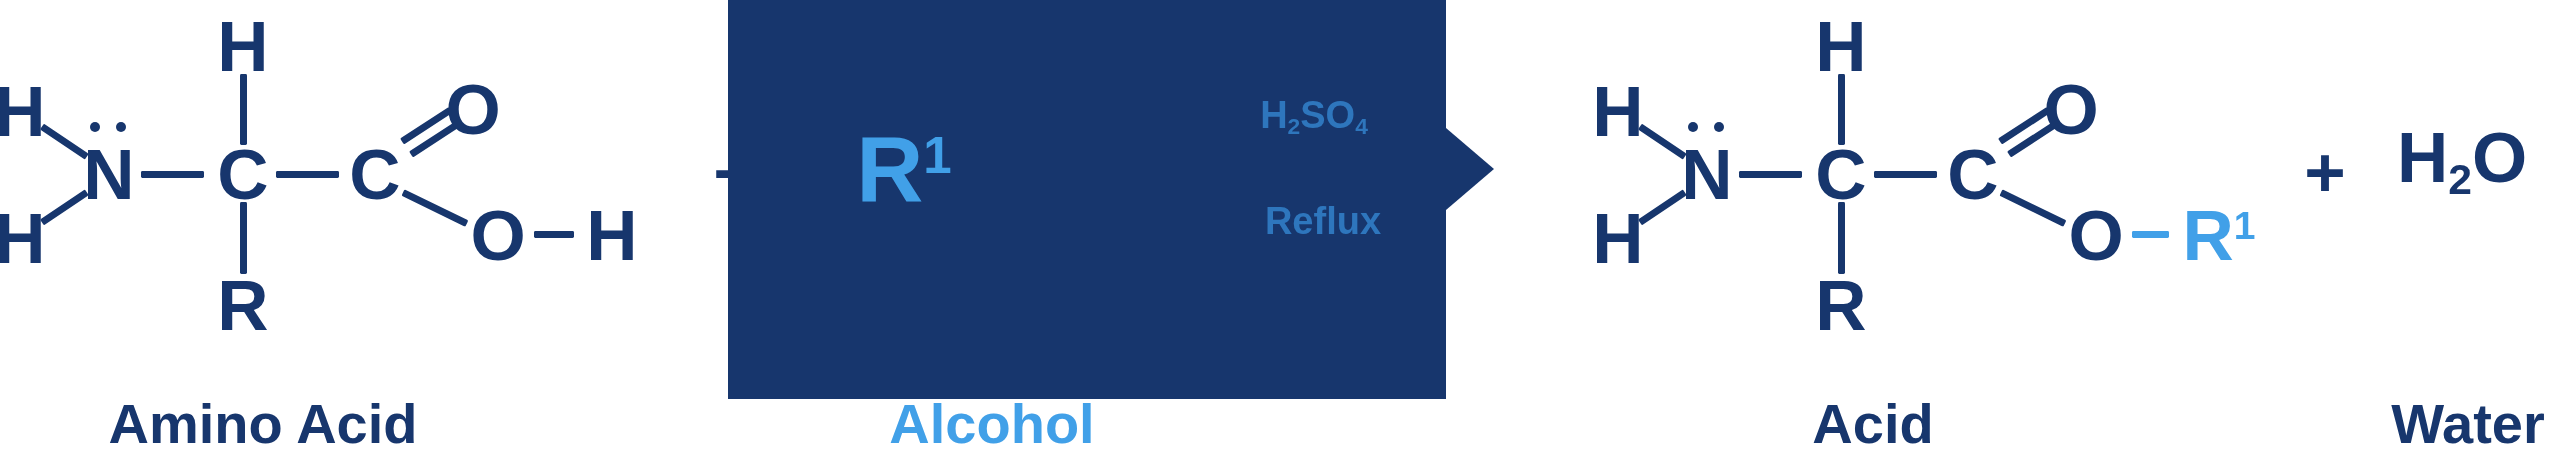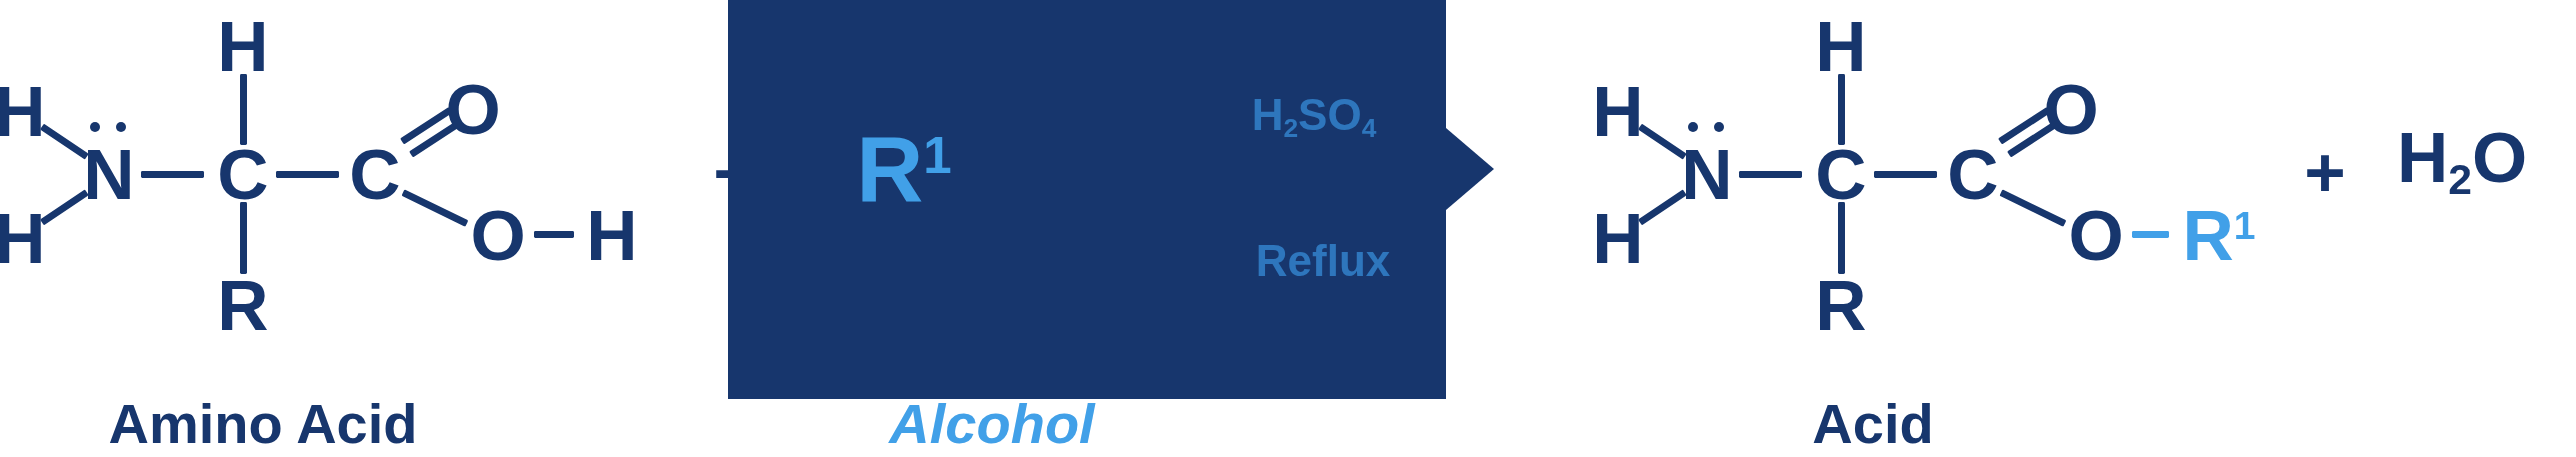--- a/index.html
+++ b/index.html
@@ -22,38 +22,38 @@
   }
   .bond {
     position:absolute; height:7px; background:var(--navy);
     transform-origin:left center; border-radius:1.4px;
   }
   .bond-accent { background:var(--light-blue); }
   .label {
     position:absolute; transform:translate(-50%,-50%);
     font-size:56px; line-height:1; color:var(--navy); white-space:nowrap;
   }
-  .label-accent { color:var(--light-blue);font-style:italic; }
+  .label-accent { color:var(--light-blue); }
   .plus {
     position:absolute; transform:translate(-50%,-50%);
     font-size:71px; line-height:1; color:var(--navy);
   }
   .box { position:absolute; left:728px; top:0; width:718px; height:399px; background:var(--navy); z-index:1; }
   .arrowhead {
     position:absolute; left:100%; top:128px; width:0; height:0;
     border-left:48px solid var(--navy);
     border-top:41px solid transparent; border-bottom:41px solid transparent;
   }
   .r1 {
     position:absolute; left:176px; top:169px; transform:translate(-50%,-50%);
     font-size:93px; line-height:1; color:var(--light-blue); white-space:nowrap;
   }
   .cond {
     position:absolute; transform:translate(-50%,-50%);
-    font-size:44px; line-height:1; color:var(--condition-blue); white-space:nowrap;
+    font-size:38px; line-height:1; color:var(--condition-blue); white-space:nowrap;
   }
   .formula {
     position:absolute; transform:translate(-50%,-50%);
     font-size:71px; line-height:1; color:var(--navy); white-space:nowrap;
   }
   .behind { z-index:0; }
 </style>
 </head>
 <body>
 
@@ -82,21 +82,21 @@
     <span class="atom" style="left:498px;top:235px;">O</span>
     <span class="atom" style="left:612px;top:235px;">H</span>
     <span class="atom" style="left:243px;top:305px;">R</span>
   </div>
 
   <span class="plus behind" style="left:734px;top:173px;">+</span>
 
   <div class="box">
     <span class="r1"><span>R</span><span class="sup">1</span></span>
     <span class="cond" style="left:586px;top:115px;"><span>H</span><span class="sub">2</span><span>SO</span><span class="sub">4</span></span>
-    <span class="cond" style="left:595px;top:221px;margin-top:40px;">Reflux</span>
+    <span class="cond" style="left:595px;top:221px;">Reflux</span>
     <div class="arrowhead"></div>
   </div>
 
   <div class="molecule" style="left:1598px;">
     <div class="bond" style="left:240px;top:74px;width:7px;height:71px;"></div>
     <div class="bond" style="left:42px;top:123px;width:54px;transform:rotate(34deg);"></div>
     <div class="bond" style="left:42px;top:219px;width:54px;transform:rotate(-34deg);"></div>
     <div class="bond" style="left:141px;top:171px;width:63px;"></div>
     <div class="bond" style="left:276px;top:171px;width:63px;"></div>
     <div class="bond" style="left:402px;top:138px;width:58px;transform:rotate(-33deg);"></div>
@@ -117,15 +117,16 @@
     <span class="atom accent" style="left:621px;top:235px;"><span>R</span><span class="sup">1</span></span>
     <span class="atom" style="left:243px;top:305px;">R</span>
   </div>
 
   <span class="plus" style="left:2325px;top:172px;">+</span>
   <span class="formula" style="left:2462px;top:157px;"><span>H</span><span class="sub">2</span><span>O</span></span>
 
   <span class="label" style="left:263px;top:424px;">Amino Acid</span>
   <span class="label label-accent" style="left:992px;top:424px;">Alcohol</span>
   <span class="label" style="left:1873px;top:424px;">Acid</span>
+  <span class="label" style="left:2468px;top:424px;">Water</span>
 
 </div>
 
 
 </body></html>

